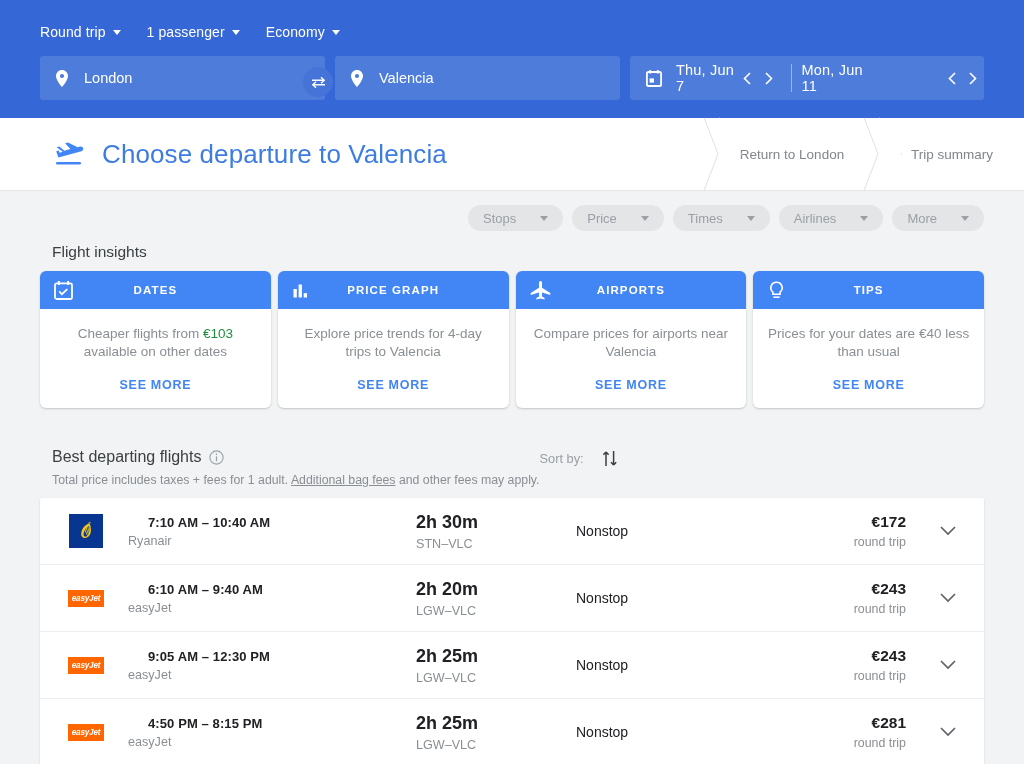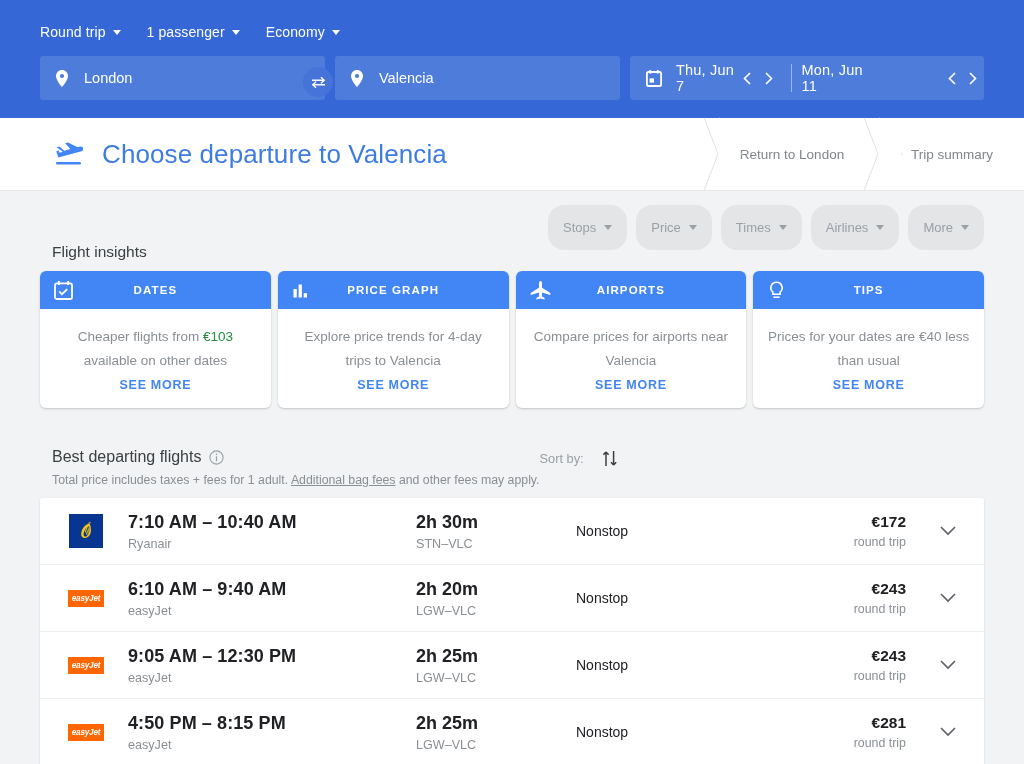--- a/index.html
+++ b/index.html
@@ -156,23 +156,23 @@
   .chips-row {
     display: flex;
     justify-content: flex-end;
     gap: 9px;
     padding-top: 14px;
     height: 52px;
   }
   .chip {
     background: #e4e5e7;
     border-radius: 16px;
-    height: 45px;
+    height: 26px;
     padding: 0 15px;
-    display: flex; align-items: center; gap: 8px;
+    display: flex; align-items: center; gap: 24px;
     color: #9aa0a6;
     font-size: 13px;
     cursor: pointer;
   }
   .caret-g {
     width: 0; height: 0;
     border-left: 4.5px solid transparent;
     border-right: 4.5px solid transparent;
     border-top: 5px solid #9aa0a6;
   }
@@ -213,21 +213,21 @@
     padding: 16px 14px 0;
     text-align: center;
     height: 99px;
     display: flex;
     flex-direction: column;
     justify-content: space-between;
   }
   .card-desc {
     color: #8a8f94;
     font-size: 13.5px;
-    line-height: 24px;
+    line-height: 18px;
   }
   .card-desc .green { color: #1e8e3e; }
   .see-more {
     color: #4285f4;
     font-size: 12.5px;
     font-weight: bold;
     letter-spacing: .7px;
     padding-bottom: 16px;
     cursor: pointer;
   }
@@ -292,21 +292,21 @@
     width: 40px; height: 17px;
     background: #ff6600;
     color: #ffffff;
     font-size: 8.2px;
     font-weight: bold;
     font-style: italic;
     display: flex; align-items: center; justify-content: center;
     letter-spacing: -.2px;
   }
   .times-cell { width: 288px; }
-  .t-main { color: #202124; font-size: 18px; font-weight: bold; letter-spacing: .1px; }
+  .t-main { color: #202124; font-size: 13px; font-weight: bold; letter-spacing: .1px; margin-left: 20px; }
   .t-sub  { color: #8a8f94; font-size: 12.6px; margin-top: 4px; }
   .dur-cell { width: 160px; }
   .d-main { color: #202124; font-size: 18px; font-weight: bold; }
   .d-sub  { color: #8a8f94; font-size: 12.6px; margin-top: 4px; }
   .stops-cell { flex: 1; color: #202124; font-size: 14px; }
   .price-cell { width: 140px; text-align: right; padding-right: 6px; }
   .p-main { color: #202124; font-size: 15.5px; font-weight: bold; }
   .p-sub  { color: #8a8f94; font-size: 12.4px; margin-top: 4px; }
   .expand-cell {
     width: 72px;

